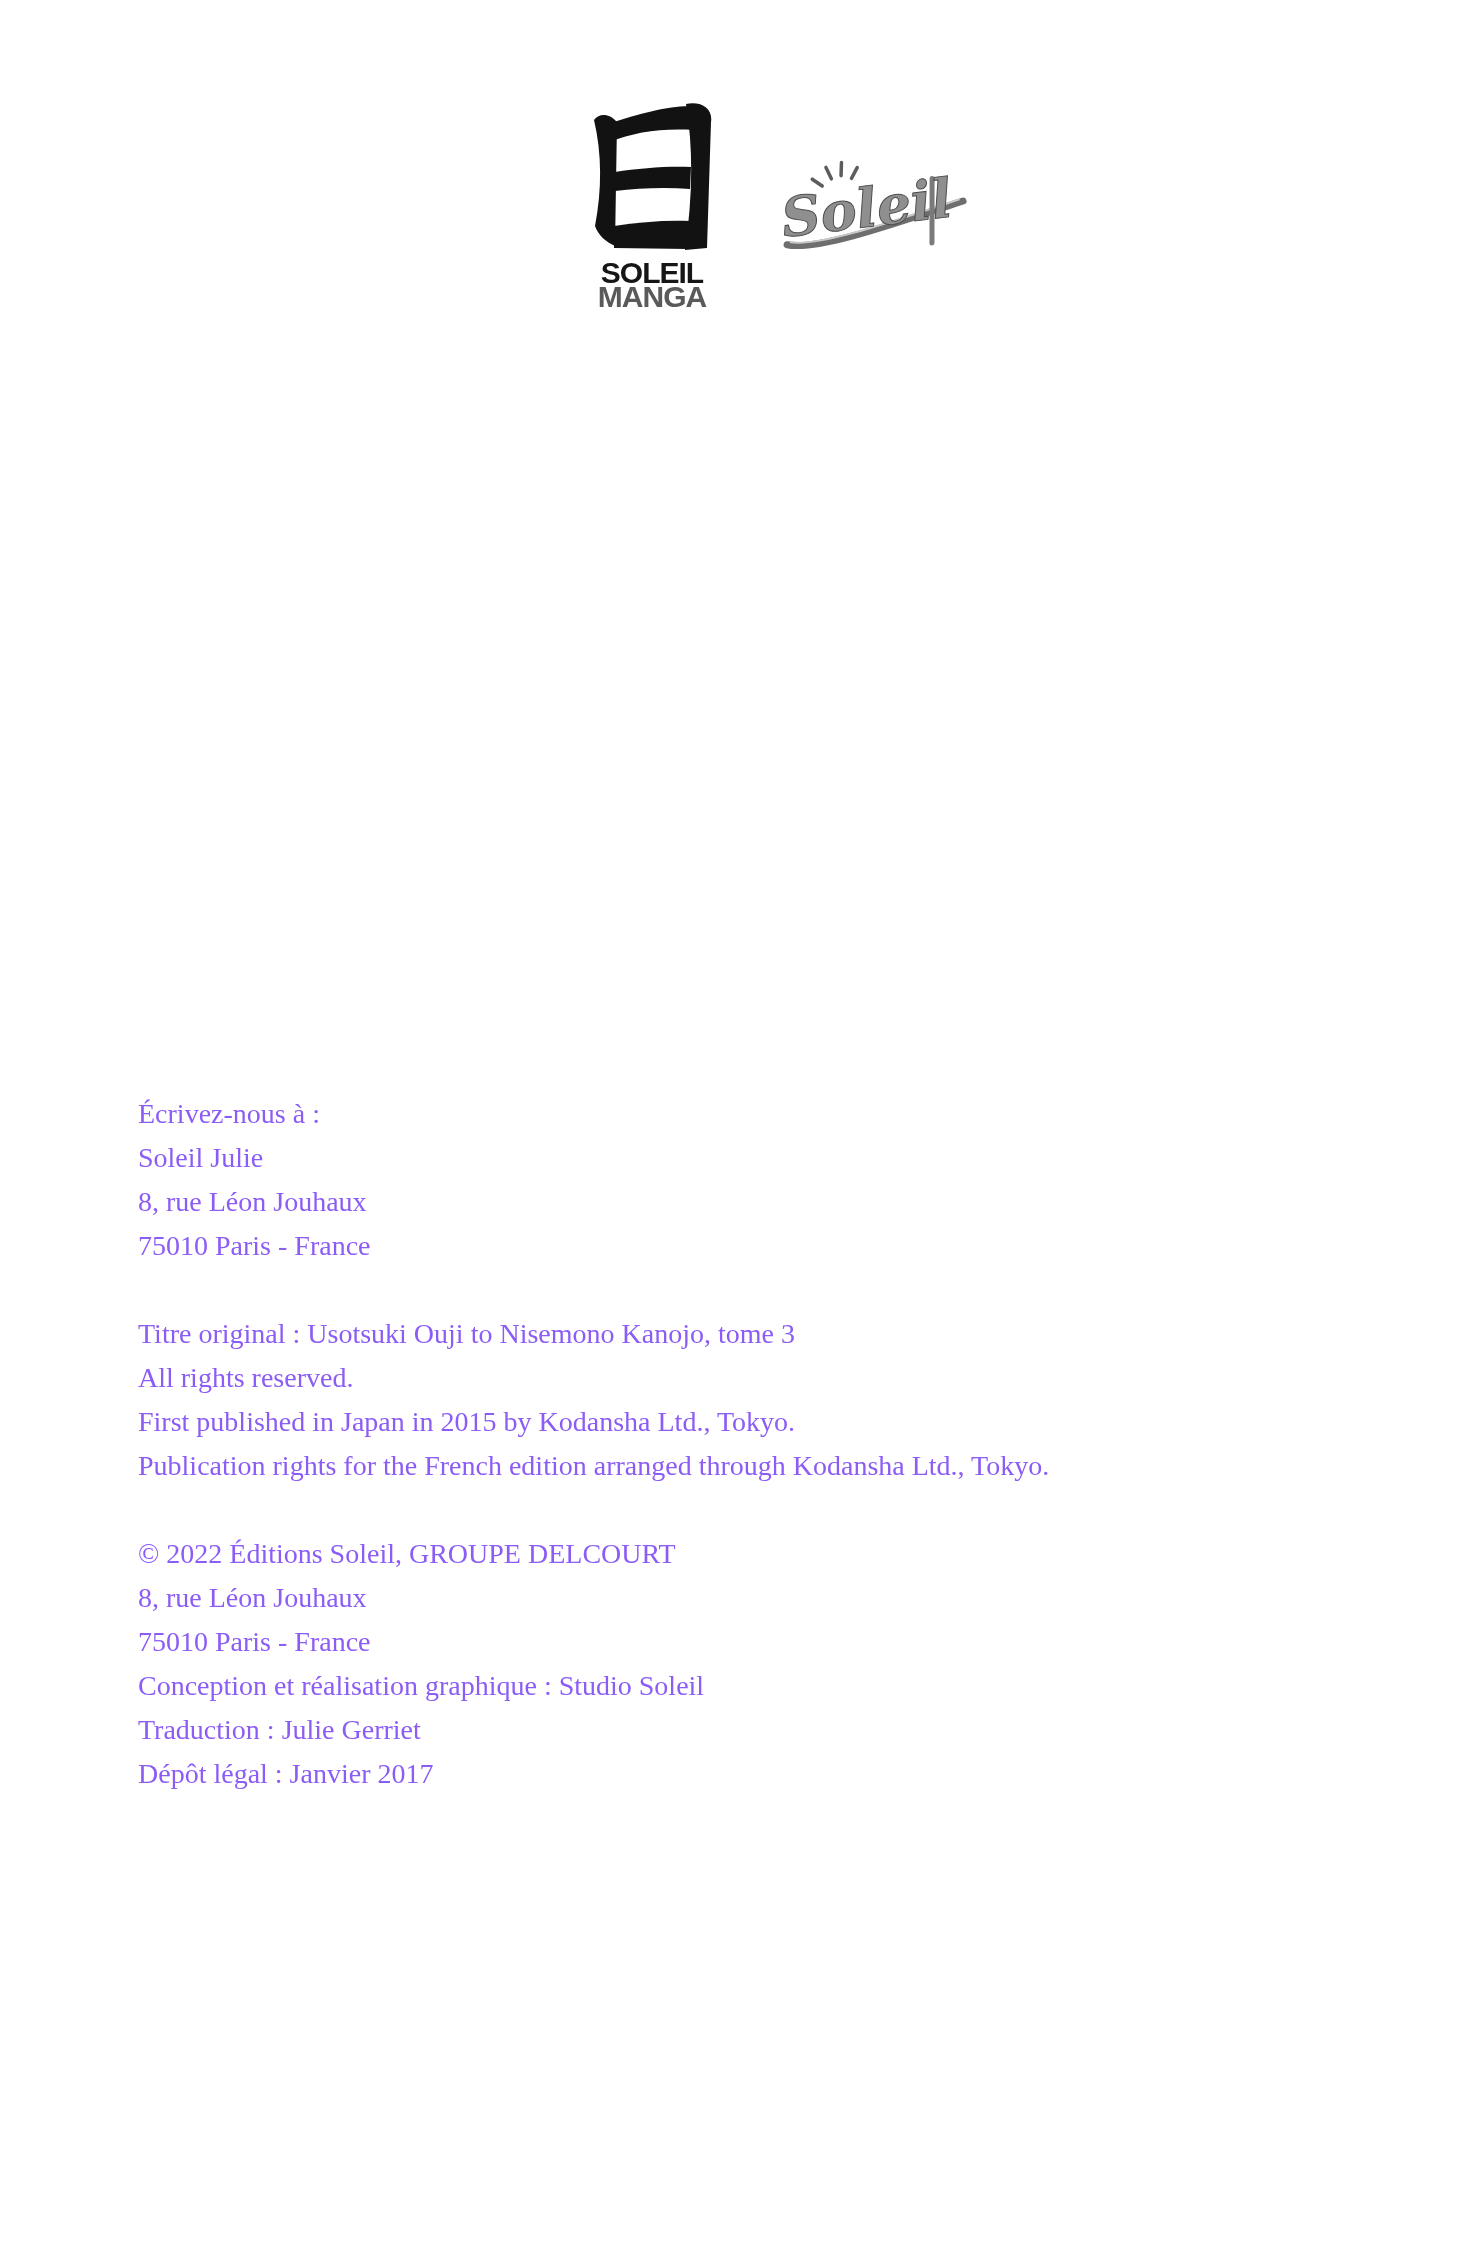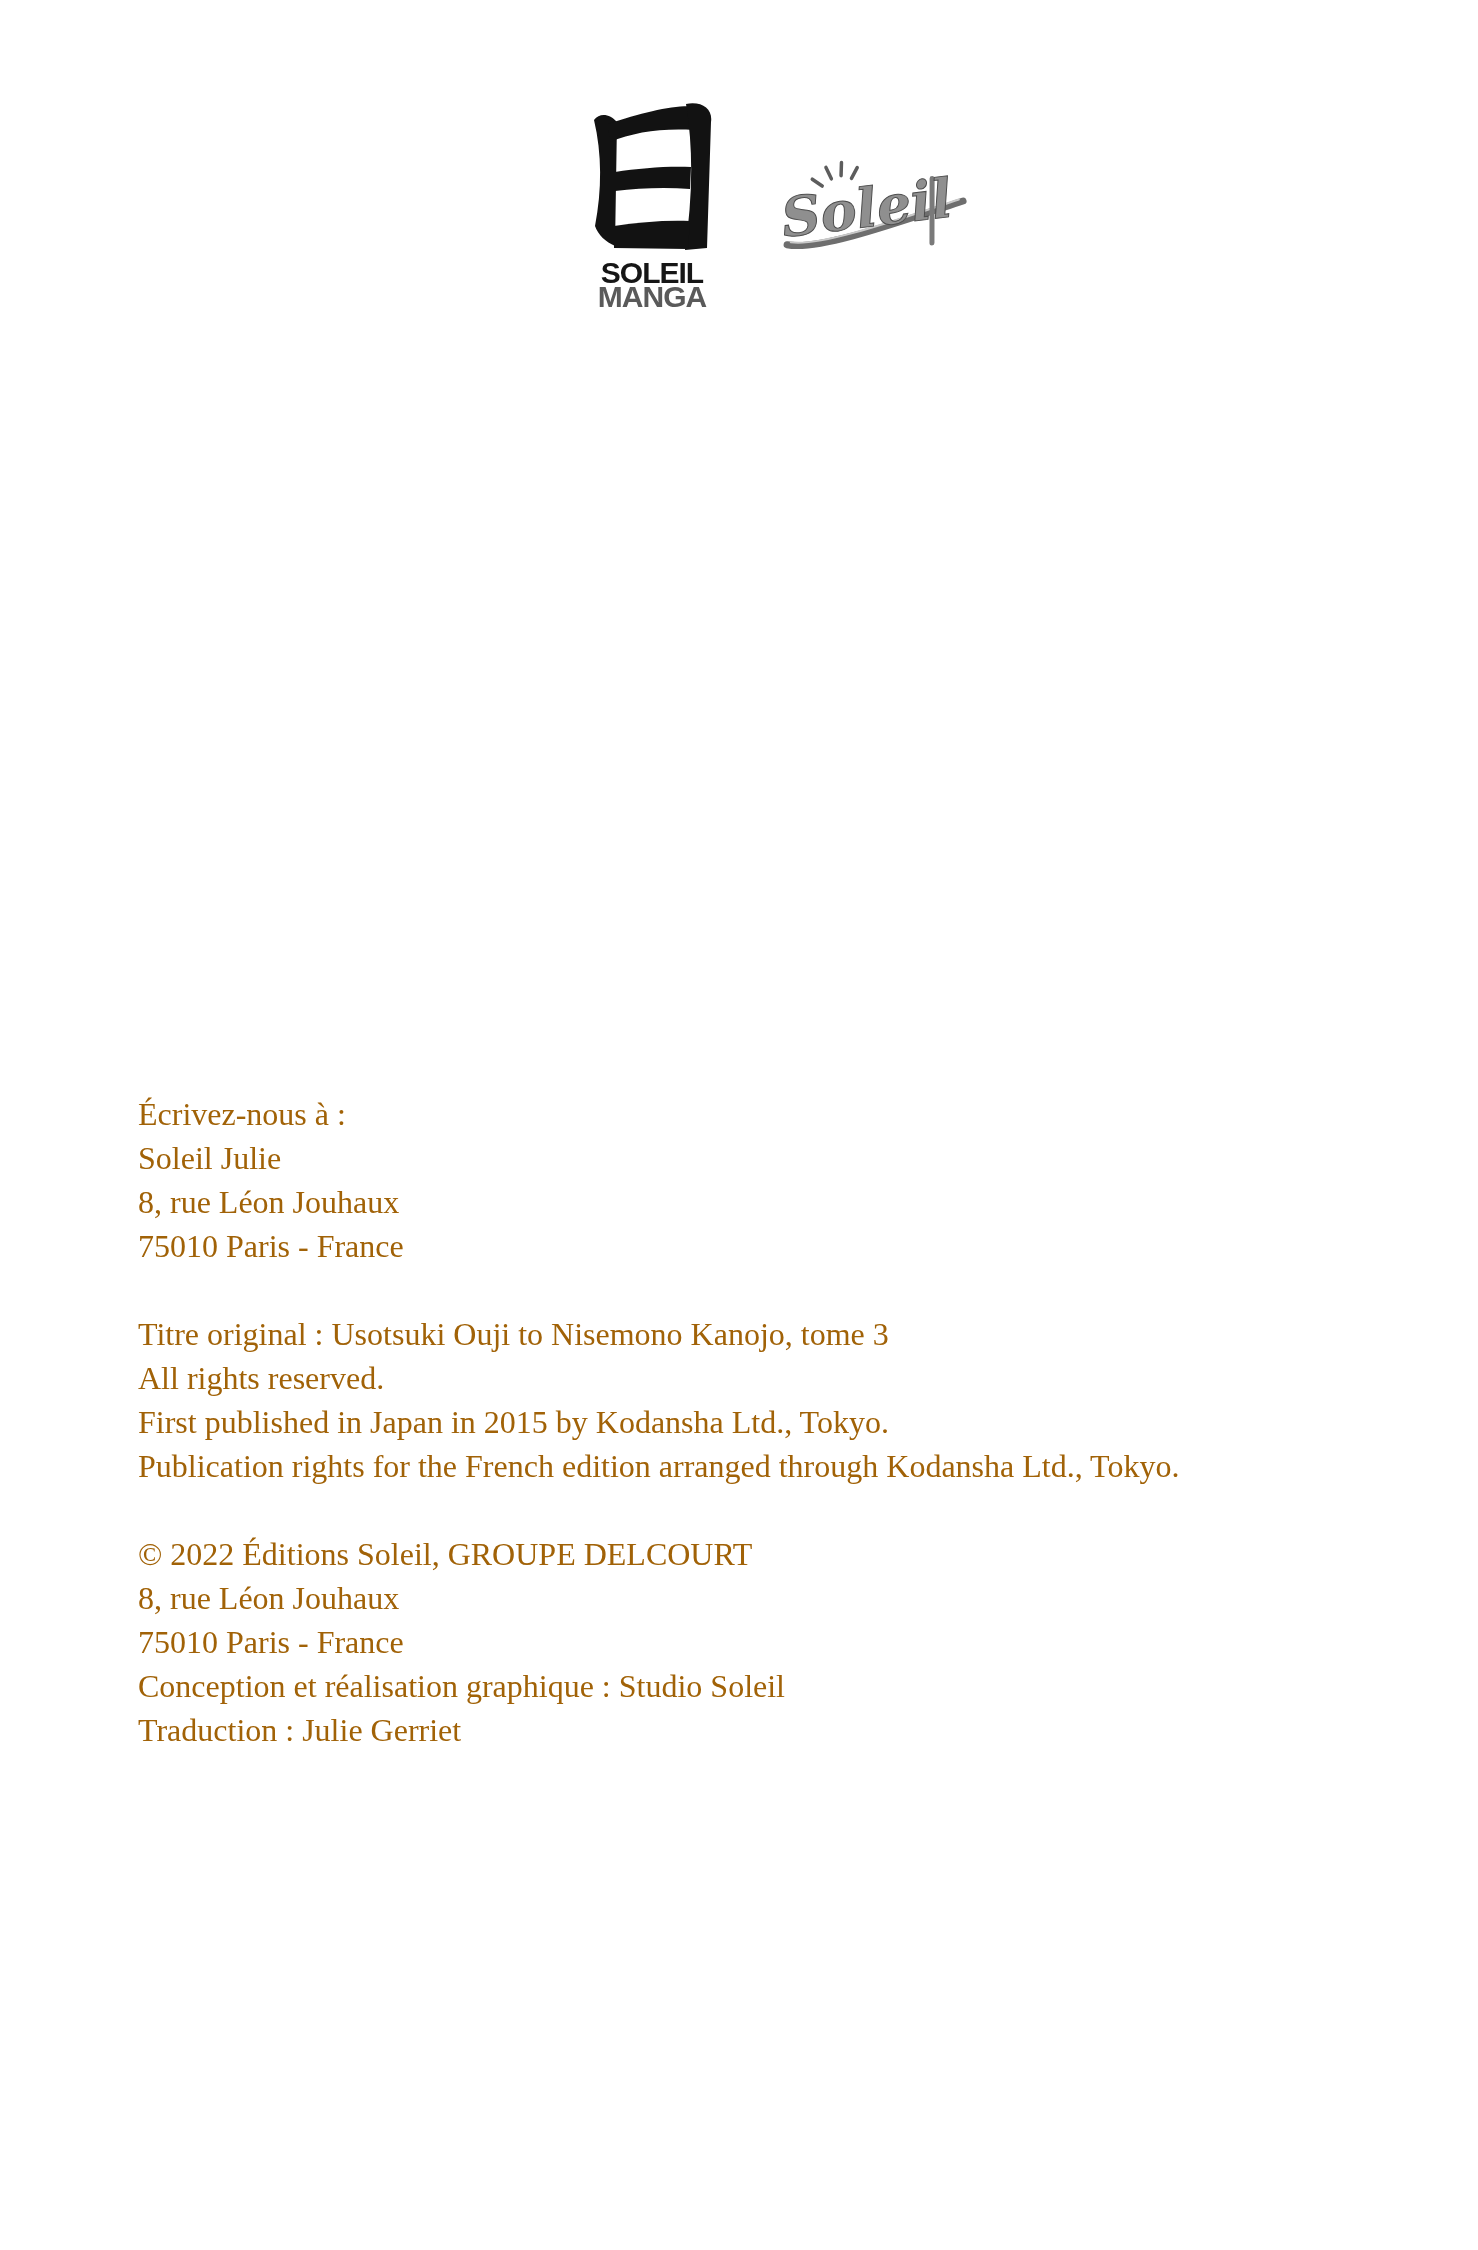--- a/index.html
+++ b/index.html
@@ -55,22 +55,22 @@
     stroke: #4e4e4e;
     stroke-width: 1;
   }
 
   
   .colophon {
     position: absolute;
     left: 138px;
     top: 1092px;
     width: 1260px;
-    color: #a16207;
-    font-size: 32px;
+    color: #8b5cf6;
+    font-size: 28px;
     line-height: 44px;
   }
   .colophon section { margin: 0 0 44px 0; }
   .colophon .line { white-space: nowrap; }
 </style>
 </head>
 <body>
 
 <div class="page">
 
@@ -126,16 +126,17 @@
       <div class="line">First published in Japan in 2015 by Kodansha Ltd., Tokyo.</div>
       <div class="line">Publication rights for the French edition arranged through Kodansha Ltd., Tokyo.</div>
     </section>
 
     <section>
       <div class="line">© 2022 Éditions Soleil, GROUPE DELCOURT</div>
       <div class="line">8, rue Léon Jouhaux</div>
       <div class="line">75010 Paris - France</div>
       <div class="line">Conception et réalisation graphique : Studio Soleil</div>
       <div class="line">Traduction : Julie Gerriet</div>
+      <div class="line">Dépôt légal : Janvier 2017</div>
     </section>
 
   </main>
 </div>
 
 </body></html>

